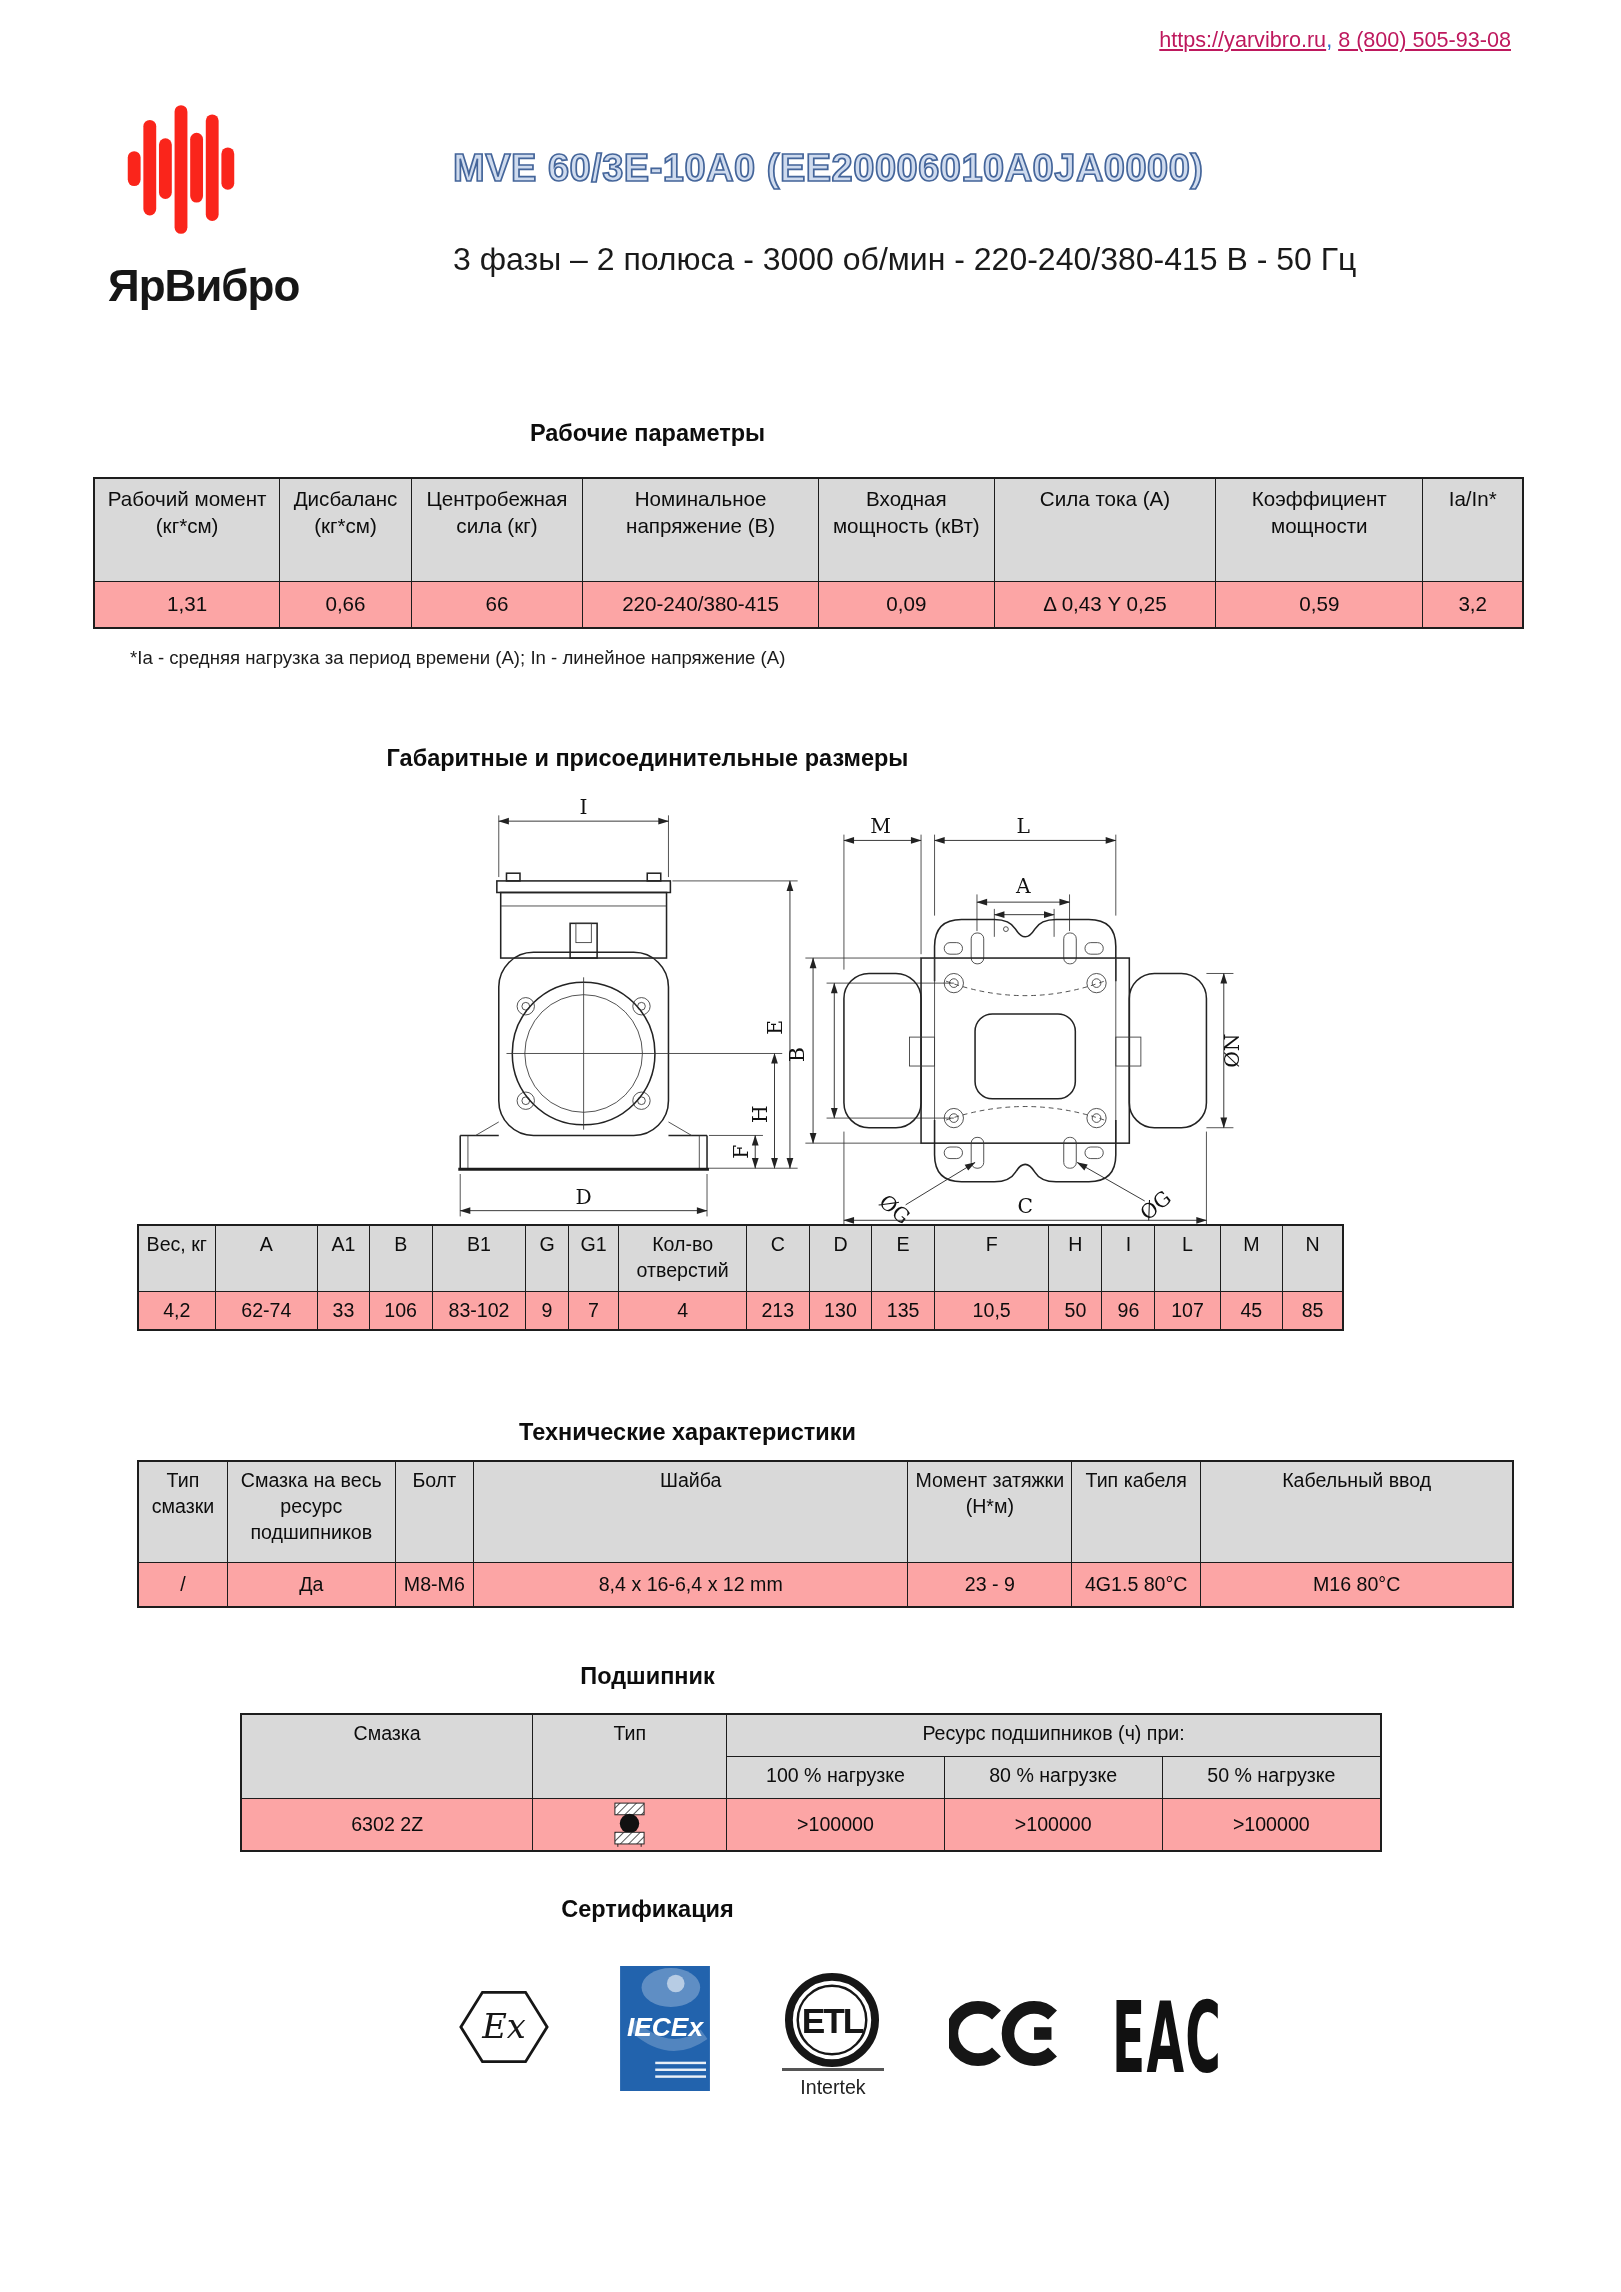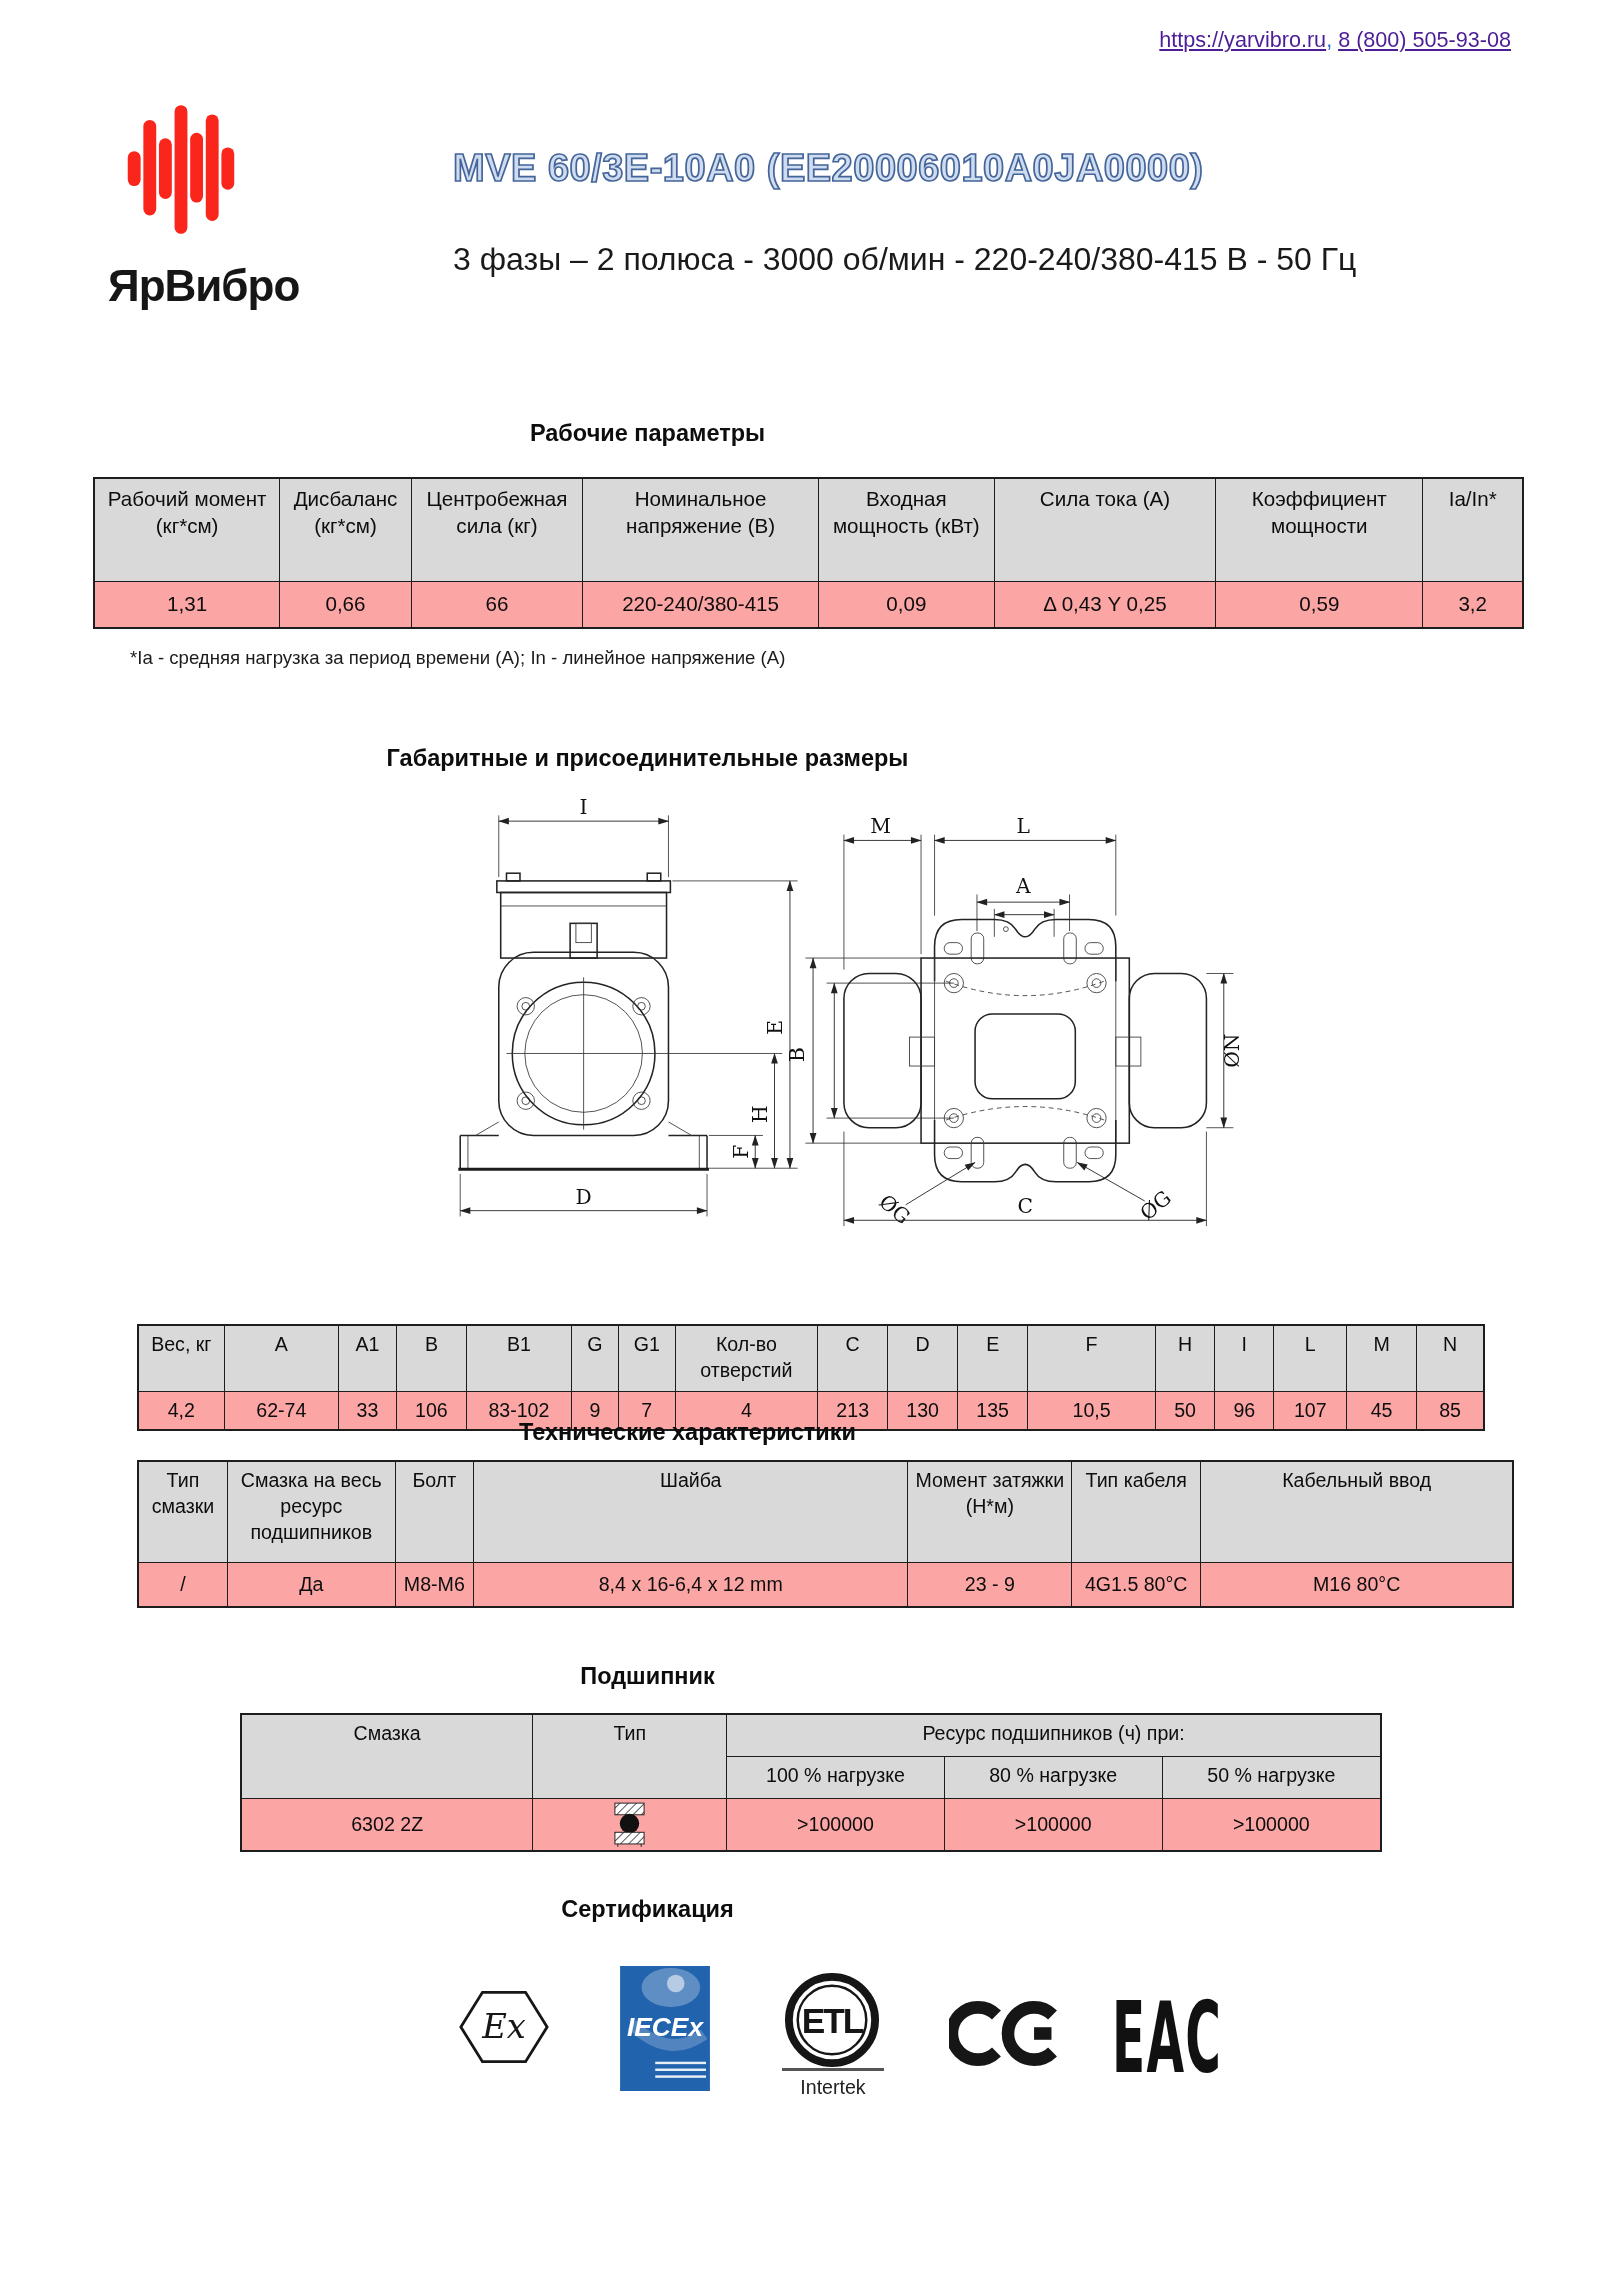--- a/index.html
+++ b/index.html
@@ -1,40 +1,40 @@
 <!DOCTYPE html>
 <html><head>
 <meta charset="utf-8">
 <style>
   html,body{margin:0;padding:0;background:#fff;}
   body{width:1621px;height:2293px;position:relative;font-family:"Liberation Sans",sans-serif;color:#111;}
   .abs{position:absolute;}
   
   .hlinks{top:27.4px;right:110px;font-size:21.6px;color:#2a6fd0;}
-  .hlinks a{color:#4c1d95;text-decoration:underline;cursor:pointer;}
+  .hlinks a{color:#be185d;text-decoration:underline;cursor:pointer;}
   
   .logo-ico{left:125px;top:98px;}
   .logo-txt{left:108px;top:261px;font-size:44px;font-weight:bold;color:#161616;letter-spacing:-1px;}
   
   .ptitle{left:453px;top:147px;font-size:38px;font-weight:bold;letter-spacing:0.5px;
           color:#cfdbee;-webkit-text-stroke:1.7px #44659a;}
   .psub{left:453px;top:241px;font-size:32px;color:#1a1a1a;}
   
   .sect{left:0;width:1295px;text-align:center;font-size:23.5px;font-weight:bold;color:#0d0d0d;}
   
   table{border-collapse:collapse;table-layout:fixed;position:absolute;background:#fca5a5;}
   th,td{border:1.6px solid #1d1d1d;font-weight:normal;text-align:center;padding:2px 3.9px;
         font-family:"Liberation Sans",sans-serif;color:#0d0d0d;overflow:hidden;}
   table{border:2.4px solid #1d1d1d;}
   th{background:#d9d9d9;vertical-align:top;padding-top:5.9px;line-height:1.32;}
   td{vertical-align:middle;}
   .t1{left:93px;top:477px;width:1431px;font-size:20.6px;}
   .t1 th{height:94px;}
   .t1 td{height:41px;}
-  .t2{left:137px;top:1324px;width:1348px;font-size:19.6px;}
+  .t2{left:137px;top:1224px;width:1207px;font-size:19.6px;}
   .t2 th{height:57px;}
   .t2 td{height:33px;}
   .t3{left:137px;top:1460px;width:1377px;font-size:19.6px;}
   .t3 th{height:92px;}
   .t3 td{height:39px;}
   .t4{left:240px;top:1713px;width:1142px;font-size:19.6px;}
   .t4 .r1 th{height:33px;}
   .t4 .r2 th{height:33px;}
   .t4 td{height:47px;}
   .footnote{left:130px;top:647px;font-size:18.6px;color:#1b1b1b;}

